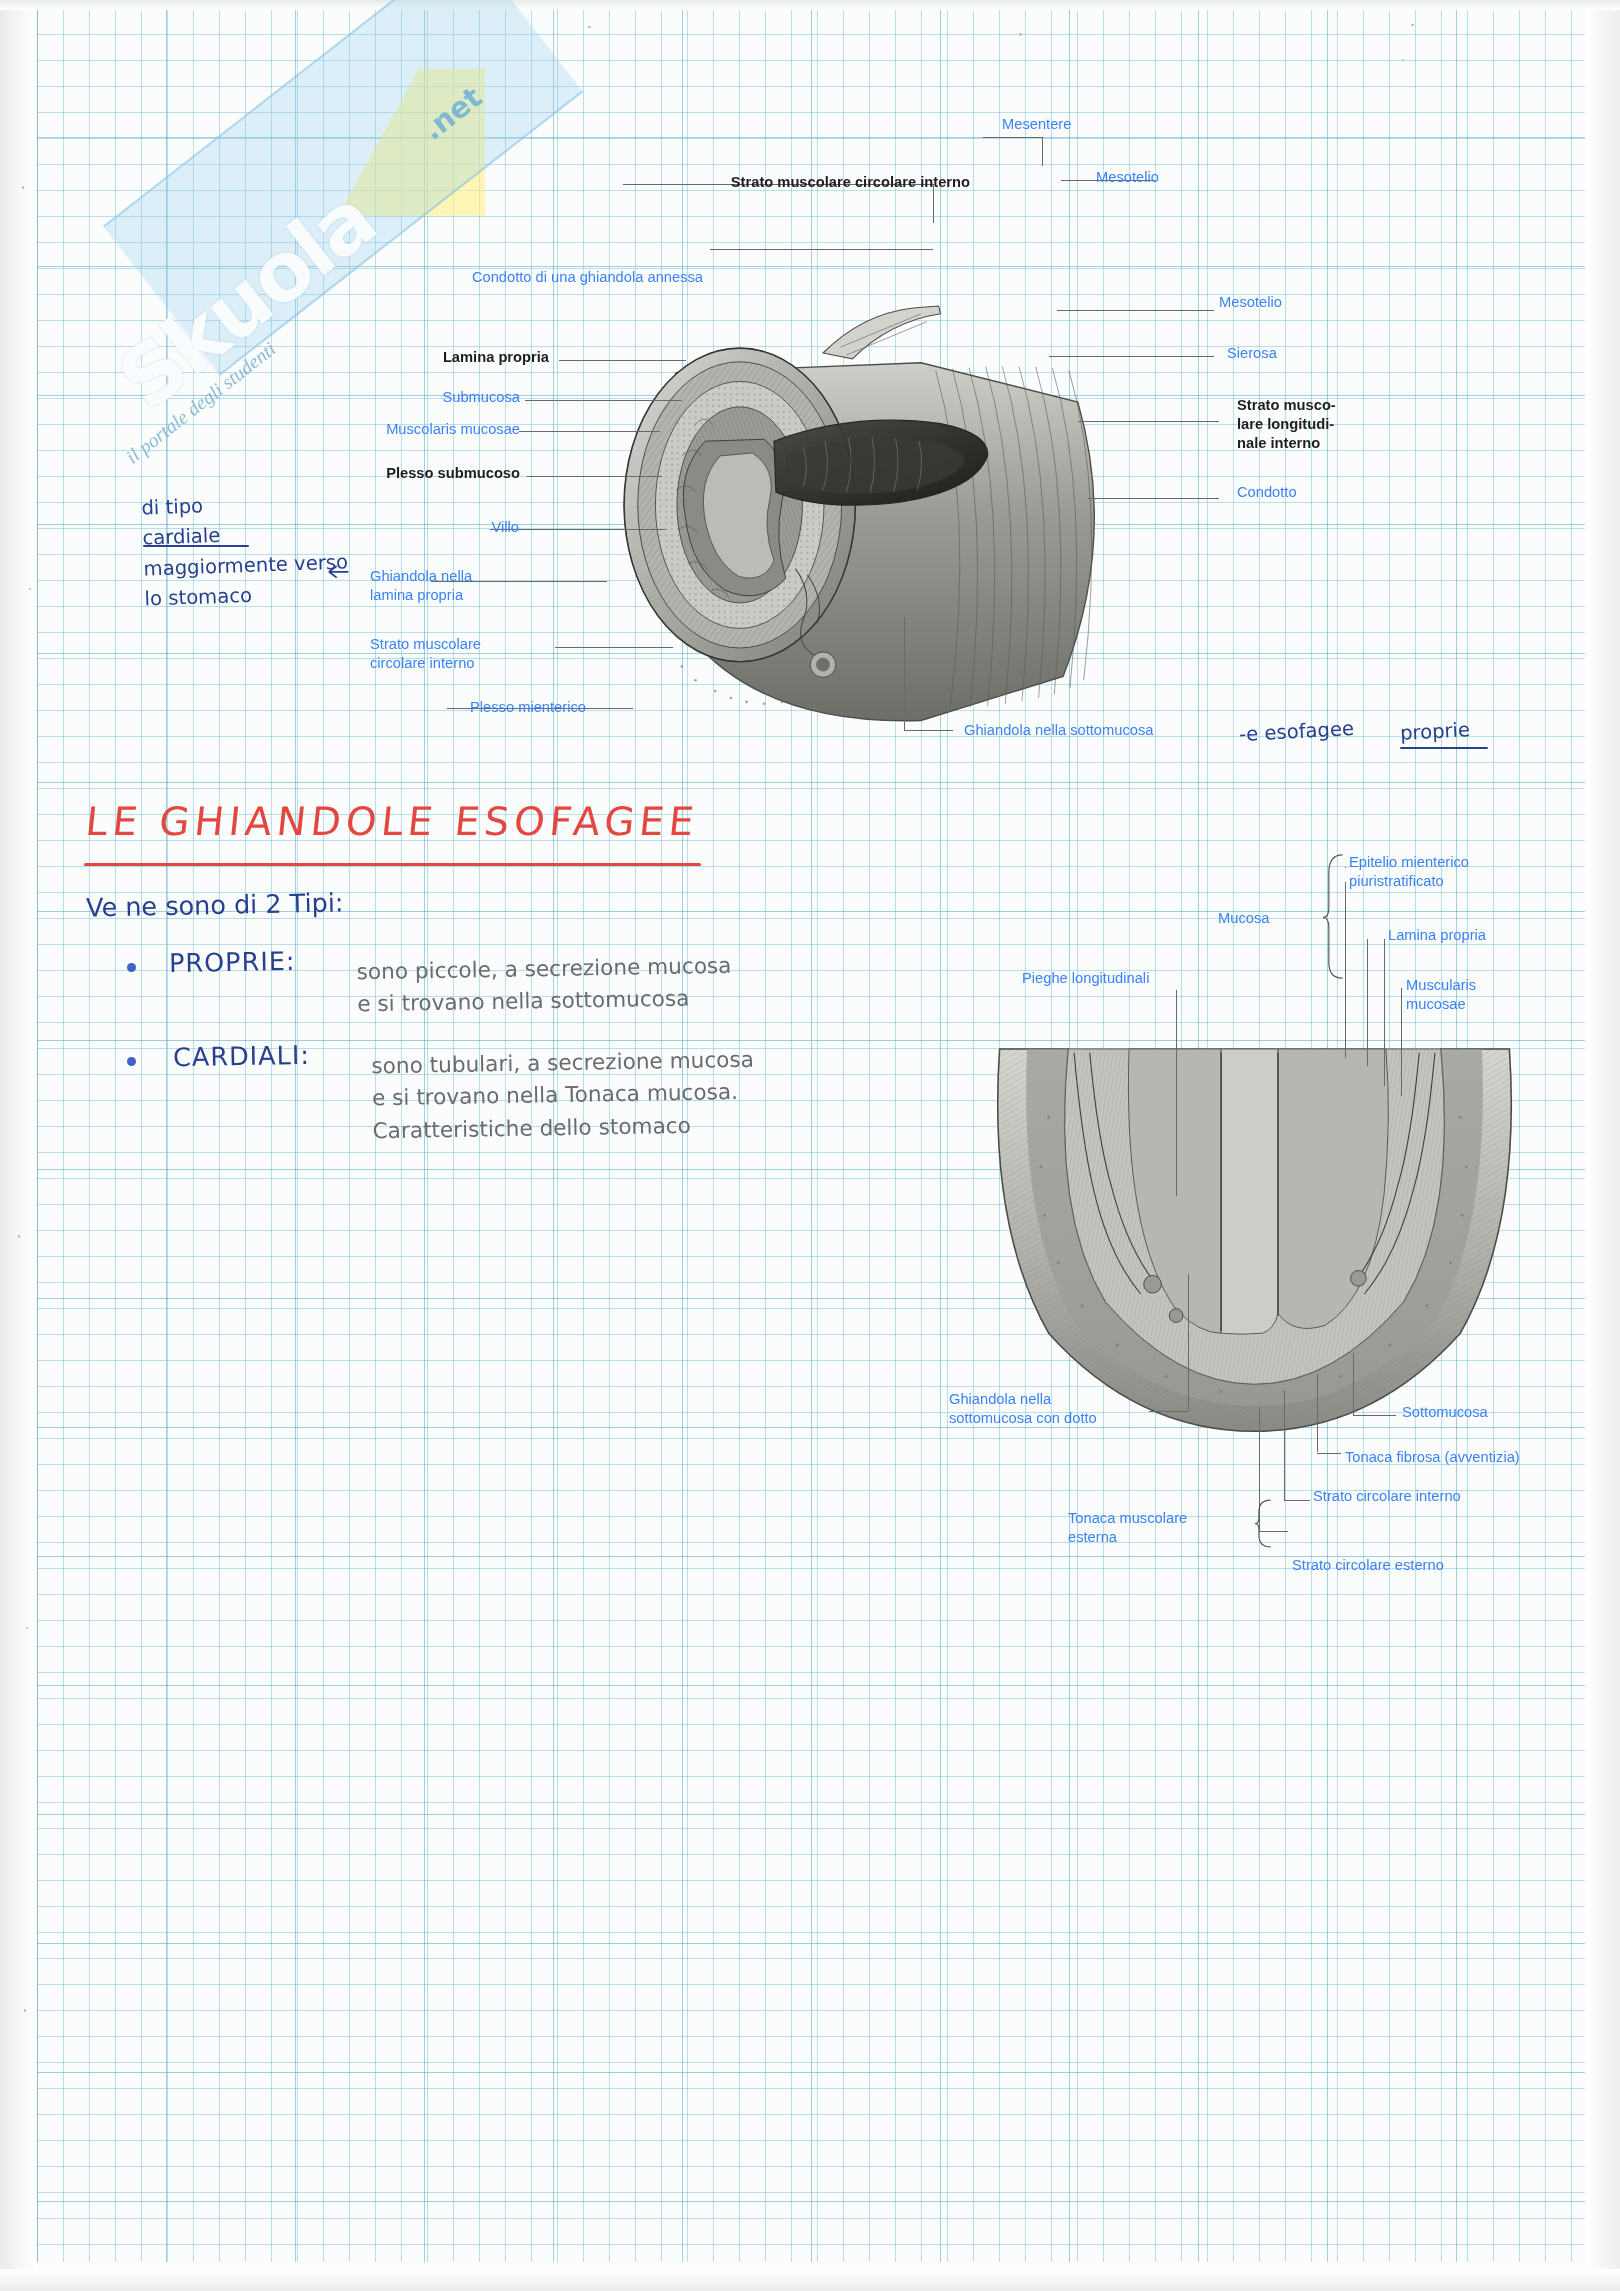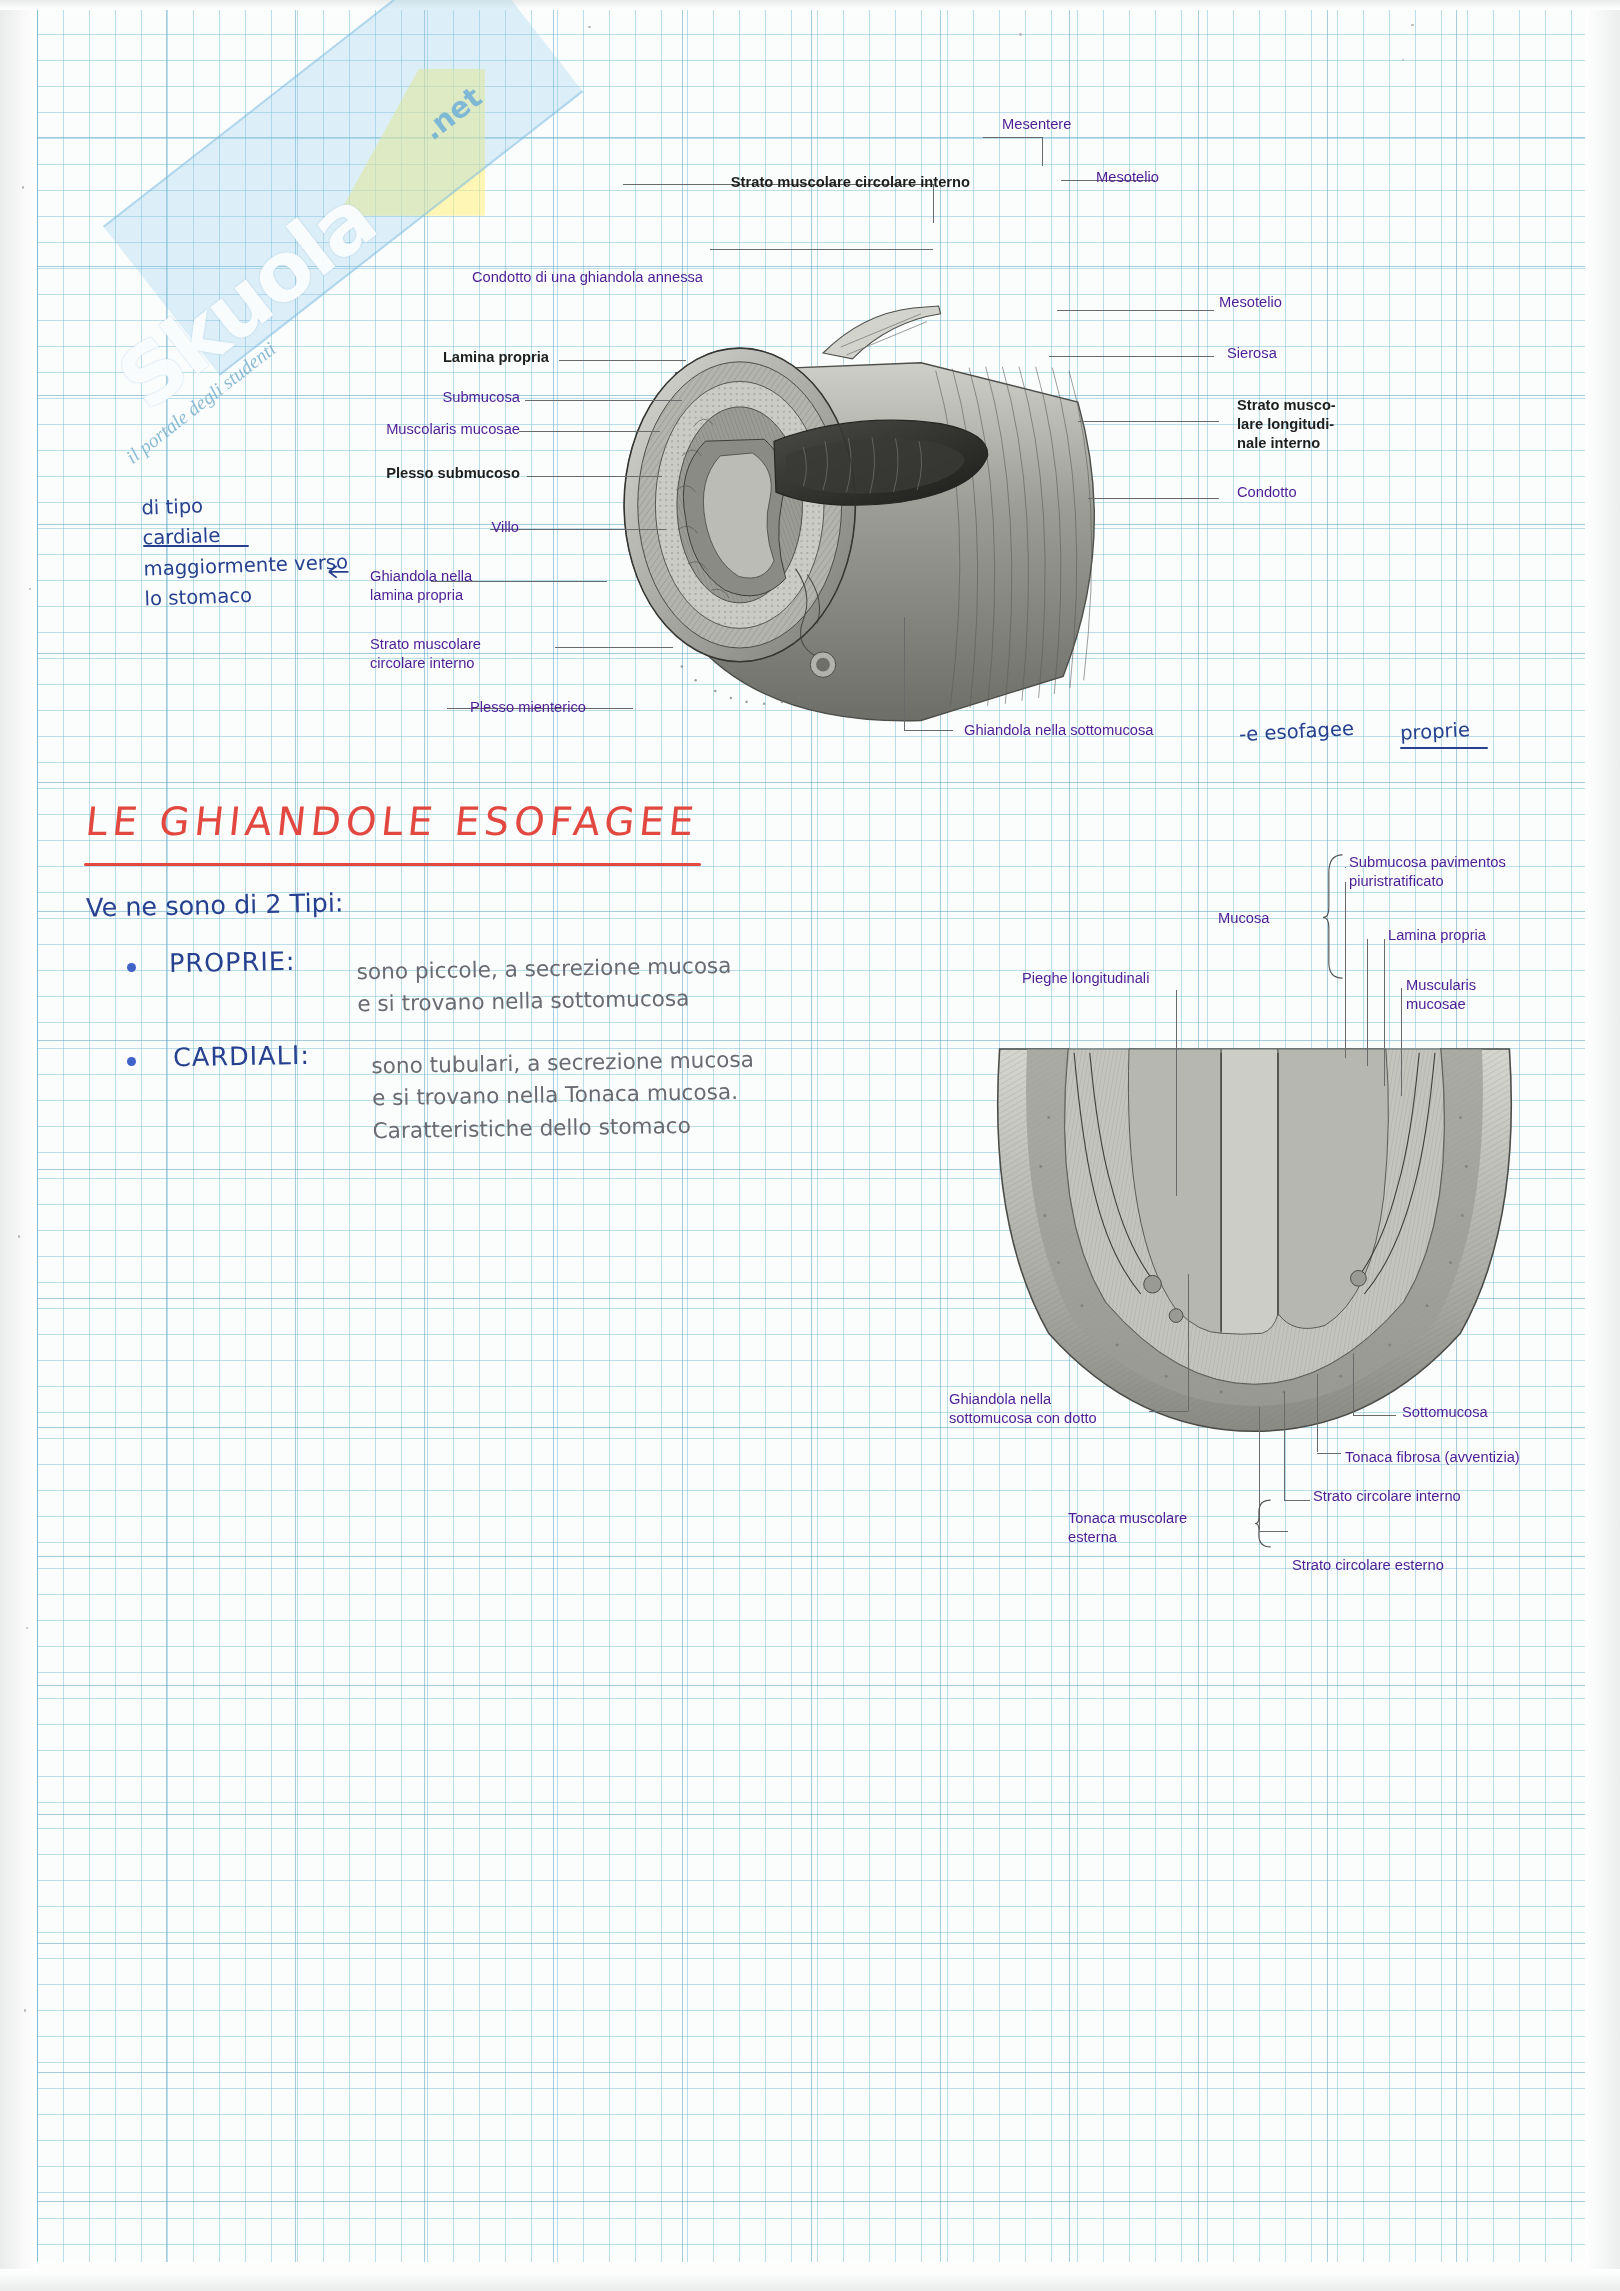--- a/index.html
+++ b/index.html
@@ -121,21 +121,21 @@
     color: rgba(110,175,215,0.85);
     transform: rotate(-38deg);
     transform-origin: left top;
   }
 
   
   .plabel {
     position: absolute;
     font-family: "Liberation Sans", sans-serif;
     font-size: 14.7px;
-    color: #4c1d95;
+    color: #3b82f6;
     line-height: 1.22;
     white-space: pre-line;
   }
   .plabel.b { font-weight: bold; color: #1e1e1e; }
   .plabel.r { text-align: right; }
   .lead {
     position: absolute;
     background: #6a6a6a;
     height: 1px;
   }
@@ -442,21 +442,21 @@
       <circle cx="386" cy="244" r="8" fill="#9a9a95" stroke="#4a4a46" stroke-width="1"></circle>
     </svg>
   </div>
 
   <svg style="position:absolute;left:1321px;top:853px;" width="23.5" height="127" viewBox="0 0 24 130">
     <path d="M22 2 Q8 2 8 20 L8 56 Q8 66 2 66 Q8 66 8 76 L8 112 Q8 128 22 128" stroke="#555" stroke-width="1.2" fill="none"></path>
   </svg>
   <div class="plabel" style="left:1218px;top:910px;">Mucosa</div>
 
   <div class="lead" style="left:1345px;top:867px;width:1px;height:1px;"></div>
-  <div class="plabel" style="left:1349px;top:853px;line-height:1.3;">Submucosa pavimentos
+  <div class="plabel" style="left:1349px;top:853px;line-height:1.3;">Epitelio mienterico
 piuristratificato</div>
   <div class="plabel" style="left:1388px;top:927px;">Lamina propria</div>
   <div class="plabel" style="left:1406px;top:976px;line-height:1.3;">Muscularis
 mucosae</div>
 
   <div class="lead" style="left:1345px;top:882px;width:1px;height:176px;"></div>
   <div class="lead" style="left:1367px;top:939px;width:1px;height:127px;"></div>
   <div class="lead" style="left:1384px;top:939px;width:1px;height:147px;"></div>
   <div class="lead" style="left:1401px;top:988px;width:1px;height:108px;"></div>
 

